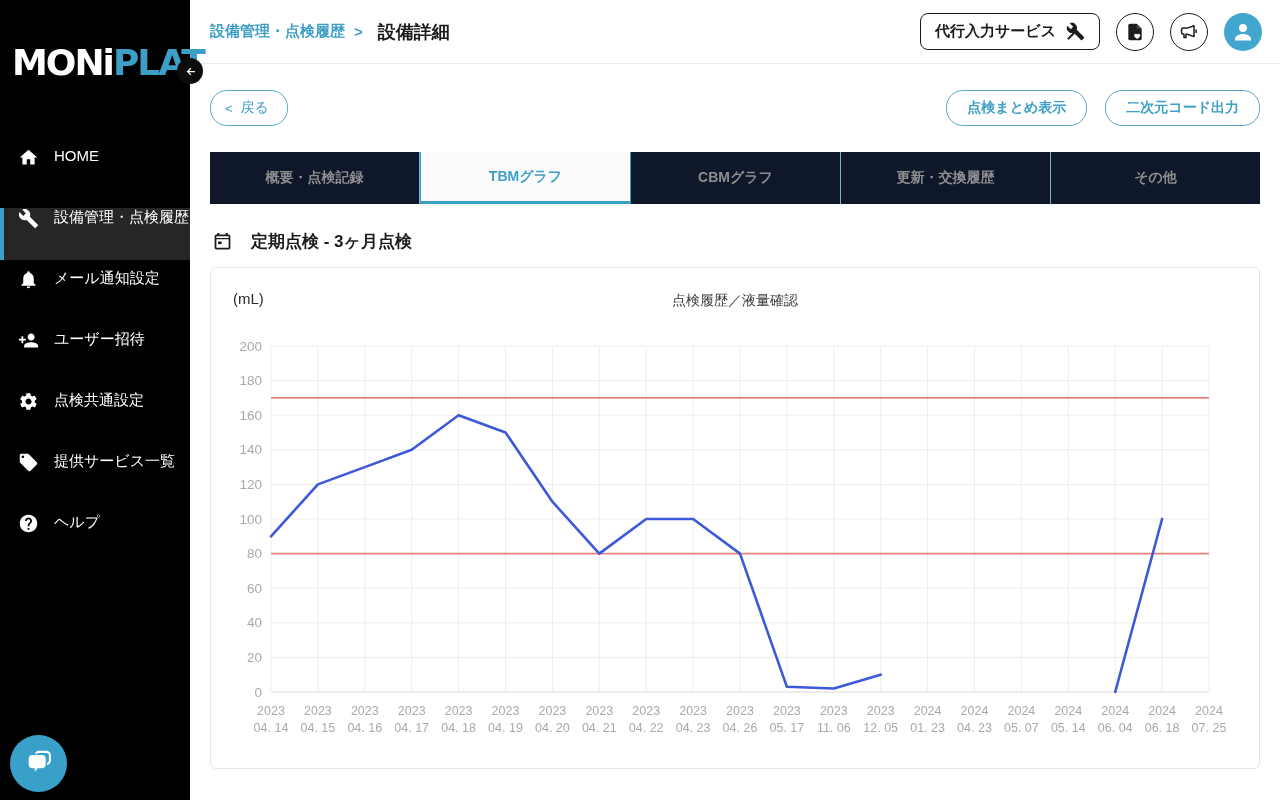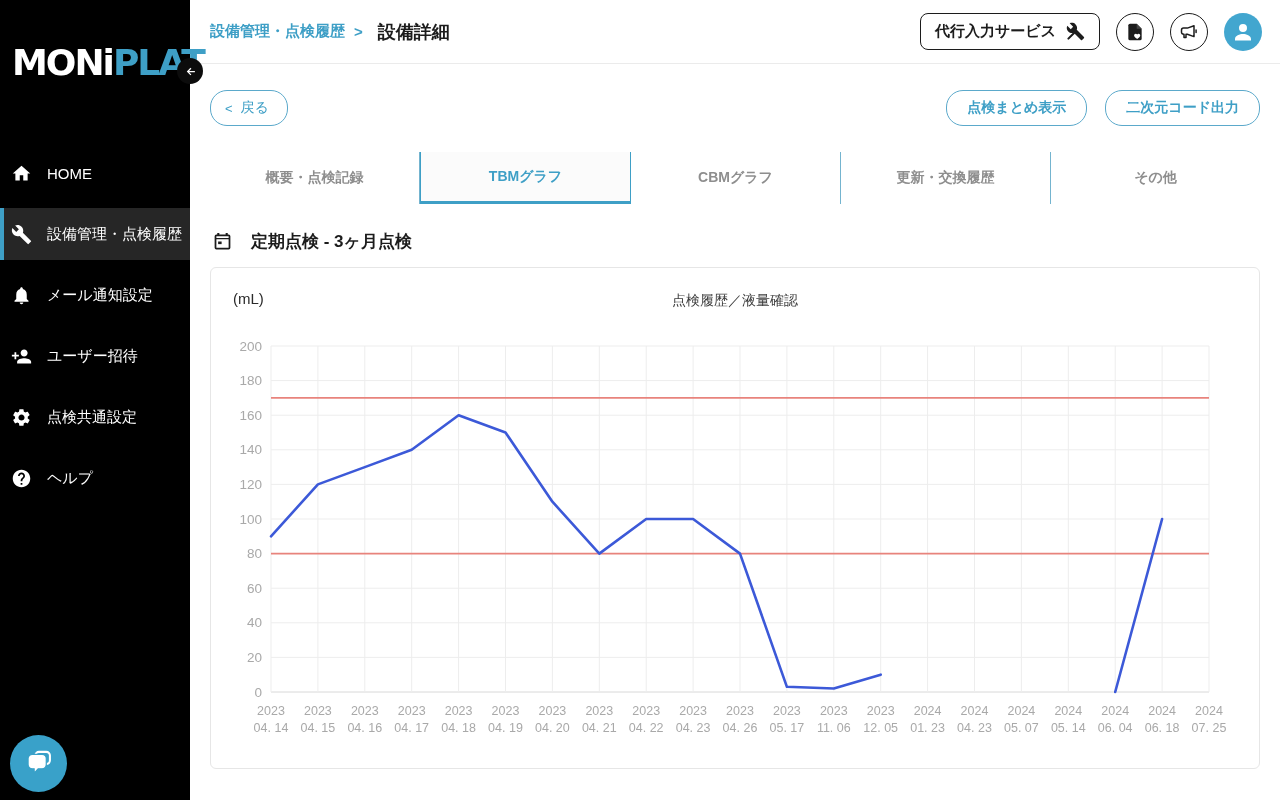--- a/index.html
+++ b/index.html
@@ -24,22 +24,22 @@
   .logo-white { color:#fff; }
   .logo-blue  { color:#3e9fc6; }
   .collapse-btn {
     position:absolute; top:58px; right:-13px; width:26px; height:26px;
     border-radius:50%; background:#0c0c0c; border:none; cursor:pointer;
     display:flex; align-items:center; justify-content:center; padding:0;
   }
   .collapse-btn svg { width:15px; height:15px; fill:#fff; }
   .nav { margin-top:64px; }
   .nav-item {
-    display:flex; align-items:center; gap:15px;
-    height:52px; padding:0 7px; margin-bottom:9px;
+    display:flex; align-items:flex-start; gap:15px;
+    height:52px; padding:0 14px; margin-bottom:9px;
     font-size:15px; cursor:pointer; border-left:4px solid transparent;
   }
   .nav-item.active { background:#262626; border-left-color:#3e9fc6; }
   .nav-icon { width:21px; height:21px; display:inline-flex; flex-shrink:0; }
   .nav-icon svg { width:21px; height:21px; fill:#fff; }
   .nav-label { white-space:nowrap; }
   .chat-fab {
     position:absolute; left:10px; bottom:8px; width:57px; height:57px;
     border-radius:50%; background:#39a1c9; border:none; cursor:pointer;
     display:flex; align-items:center; justify-content:center; padding:0;
@@ -85,21 +85,21 @@
     border-radius:17px; padding:8px 20px; font-size:14px; font-weight:bold;
     cursor:pointer; font-family:inherit; white-space:nowrap;
   }
   .back-pill { display:flex; align-items:center; gap:8px; padding:8px 18px 8px 14px; font-weight:normal; font-size:14px; }
   .back-chevron { font-size:13px; }
   .toolbar-right { display:flex; gap:18px; }
 
   .tabs { display:flex; height:52px; background:#d5d5d5; }
   .tab {
     flex:1; display:flex; align-items:center; justify-content:center;
-    background:#ffffff; border:none; border-right:1px solid #74b4cf;
+    background:#0f172a; border:none; border-right:1px solid #74b4cf;
     color:#8e8e8e; font-size:14px; font-weight:bold; cursor:pointer;
     font-family:inherit;
   }
   .tab:last-child { border-right:none; }
   .tab.active {
     background:#fbfbfb; color:#3e9fc6;
     border-left:1px solid #3e9fc6; border-right:1px solid #3e9fc6;
     border-bottom:3px solid #3e9fc6;
   }
 
@@ -168,20 +168,28 @@
           </span>
           <span class="nav-label">ユーザー招待</span>
         </div>
         <div class="nav-item">
           <span class="nav-icon">
             <svg viewBox="0 0 24 24">
               <path d="M19.1 12.9c0-.3.1-.6.1-.9s0-.6-.1-.9l2-1.6c.2-.1.2-.4.1-.6l-1.9-3.3c-.1-.2-.4-.3-.6-.2l-2.4 1c-.5-.4-1-.7-1.6-.9l-.4-2.5c0-.2-.2-.4-.5-.4h-3.8c-.2 0-.4.2-.5.4l-.4 2.5c-.6.2-1.1.6-1.6.9l-2.4-1c-.2-.1-.5 0-.6.2L2.6 9c-.1.2-.1.5.1.6l2 1.6c0 .3-.1.6-.1.9s0 .6.1.9l-2 1.6c-.2.1-.2.4-.1.6l1.9 3.3c.1.2.4.3.6.2l2.4-1c.5.4 1 .7 1.6.9l.4 2.5c0 .2.2.4.5.4h3.8c.2 0 .4-.2.5-.4l.4-2.5c.6-.2 1.1-.6 1.6-.9l2.4 1c.2.1.5 0 .6-.2l1.9-3.3c.1-.2.1-.5-.1-.6l-2-1.6zM12 15.5c-1.9 0-3.5-1.6-3.5-3.5s1.6-3.5 3.5-3.5 3.5 1.6 3.5 3.5-1.6 3.5-3.5 3.5z"></path>
             </svg>
           </span>
           <span class="nav-label">点検共通設定</span>
+        </div>
+        <div class="nav-item">
+          <span class="nav-icon">
+            <svg viewBox="0 0 24 24">
+              <path d="M21.4 11.6l-9-9C12 2.2 11.5 2 11 2H4c-1.1 0-2 .9-2 2v7c0 .5.2 1 .6 1.4l9 9c.8.8 2 .8 2.8 0l7-7c.8-.8.8-2 0-2.8zM5.5 7C4.7 7 4 6.3 4 5.5S4.7 4 5.5 4 7 4.7 7 5.5 6.3 7 5.5 7z"></path>
+            </svg>
+          </span>
+          <span class="nav-label">提供サービス一覧</span>
         </div>
         <div class="nav-item">
           <span class="nav-icon">
             <svg viewBox="0 0 24 24">
               <path d="M12 2C6.5 2 2 6.5 2 12s4.5 10 10 10 10-4.5 10-10S17.5 2 12 2zm1 17h-2v-2h2v2zm2.1-7.7l-.9.9c-.7.7-1.2 1.3-1.2 2.8h-2v-.5c0-1.1.5-2.1 1.2-2.8l1.2-1.2c.4-.3.6-.8.6-1.3 0-1.1-.9-2-2-2s-2 .9-2 2H8c0-2.2 1.8-4 4-4s4 1.8 4 4c0 .9-.4 1.7-.9 2.1z"></path>
             </svg>
           </span>
           <span class="nav-label">ヘルプ</span>
         </div>
       </nav>

